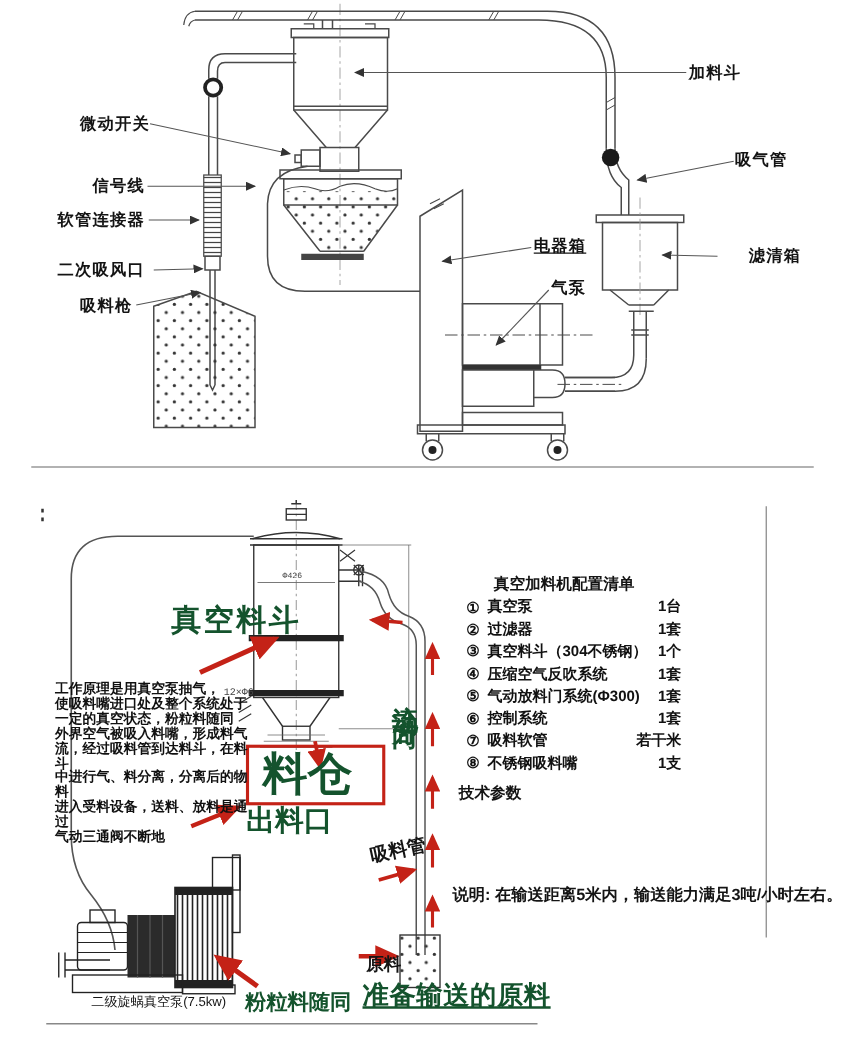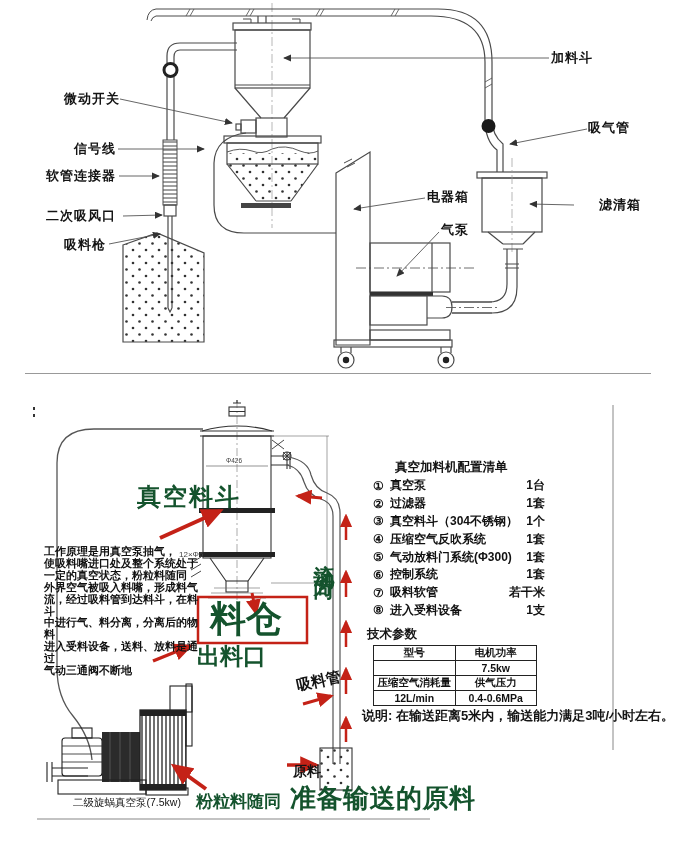--- a/index.html
+++ b/index.html
@@ -14,21 +14,21 @@
   .vertical{writing-mode:vertical-rl;letter-spacing:5px;}
   .cfg{position:absolute;left:373px;top:477px;width:172px;font-size:12px;font-weight:bold;}
   .cfg-row{display:flex;height:17.8px;align-items:center;}
   .cfg-no{width:17px;}
   .cfg-nm{flex:1;}
   .cfg-qty{text-align:left;}
   .tech-table{position:absolute;left:373px;top:645px;width:164px;border-collapse:collapse;
               font-size:10.5px;font-weight:bold;color:#111;}
   .tech-table td{border:1px solid #222;height:14px;text-align:center;padding:0;}
   .note{position:absolute;left:362px;top:709px;font-size:13px;font-weight:bold;}
-  .dim{position:absolute;font-size:8px;color:#444;font-weight:normal;}
+  .dim{position:absolute;font-size:8px;color:#444;font-weight:normal;font-family:Liberation Mono, monospace;}
 </style>
 </head>
 <body>
 
 <div class="canvas">
 
 <svg width="685" height="842" viewBox="0 0 685 842">
   <defs>
     <pattern id="pd" width="13" height="13" patternUnits="userSpaceOnUse">
       <circle cx="3" cy="3" r="1.3" fill="#333"></circle>
@@ -210,39 +210,39 @@
   </g>
 </svg>
 
 <div class="lbl lbl-top" style="left:64px;top:92px;">微动开关</div>
 <div class="lbl lbl-top" style="left:74px;top:142px;">信号线</div>
 <div class="lbl lbl-top" style="left:46px;top:169px;">软管连接器</div>
 <div class="lbl lbl-top" style="left:46px;top:209px;">二次吸风口</div>
 <div class="lbl lbl-top" style="left:64px;top:238px;">吸料枪</div>
 <div class="lbl lbl-top" style="left:551px;top:51px;">加料斗</div>
 <div class="lbl lbl-top" style="left:588px;top:121px;">吸气管</div>
-<div class="lbl lbl-top" style="left:427px;top:190px;">电器箱</div>
+<div class="lbl lbl-top" style="left:427px;top:190px;text-decoration:underline;">电器箱</div>
 <div class="lbl lbl-top" style="left:441px;top:223px;">气泵</div>
 <div class="lbl lbl-top" style="left:576px;top:198px;margin-left:23px;">滤清箱</div>
 
 <div class="lbl big" style="left:137px;top:485px;font-size:24px;letter-spacing:2px;">真空料斗</div>
 <div class="principle">工作原理是用真空泵抽气，
 使吸料嘴进口处及整个系统处于
 一定的真空状态，粉粒料随同
 外界空气被吸入料嘴，形成料气
 流，经过吸料管到达料斗，在料斗
 中进行气、料分离，分离后的物料
 进入受料设备，送料、放料是通过
 气动三通阀不断地</div>
 <div class="lbl big" style="left:210px;top:601px;font-size:36px;">料仓</div>
 <div class="lbl big" style="left:197px;top:645px;font-size:23px;">出料口</div>
 <div class="lbl big vertical" style="left:313px;top:547px;font-size:21px;">流动方向</div>
 <div class="lbl" style="left:296px;top:673px;font-size:15px;transform:rotate(-12deg);">吸料管</div>
 <div class="lbl" style="left:293px;top:764px;font-size:14px;">原料</div>
-<div class="lbl big" style="left:290px;top:786px;font-size:26px;letter-spacing:0.5px;">准备输送的原料</div>
+<div class="lbl big" style="left:290px;top:786px;font-size:21px;letter-spacing:0.5px;text-decoration:underline;">准备输送的原料</div>
 <div class="lbl" style="left:73px;top:797px;font-size:10.5px;font-weight:normal;">二级旋蜗真空泵(7.5kw)</div>
 <div class="lbl big" style="left:196px;top:793px;font-size:17px;">粉粒料随同</div>
 <div class="dim" style="left:179px;top:550px;">12×Φ6</div>
 <div class="dim" style="left:226px;top:457px;font-size:6.5px;">Φ426</div>
 
 <div class="lbl" style="left:395px;top:461px;font-size:12.5px;">真空加料机配置清单</div>
 <div class="cfg">
   <div class="cfg-row">
         <span class="cfg-no">①</span>
         <span class="cfg-nm">真空泵</span>
@@ -273,41 +273,21 @@
         <span class="cfg-nm">控制系统</span>
         <span class="cfg-qty">1套</span>
       </div>
   <div class="cfg-row">
         <span class="cfg-no">⑦</span>
         <span class="cfg-nm">吸料软管</span>
         <span class="cfg-qty">若干米</span>
       </div>
   <div class="cfg-row">
         <span class="cfg-no">⑧</span>
-        <span class="cfg-nm">进入受料设备</span>
+        <span class="cfg-nm">不锈钢吸料嘴</span>
         <span class="cfg-qty">1支</span>
       </div>
 </div>
 
 <div class="lbl" style="left:367px;top:628px;font-size:12.5px;">技术参数</div>
-<table class="tech-table">
-  <tbody>
-        <tr>
-          <td style="width:50%;">型号</td>
-          <td>电机功率</td>
-        </tr>
-  <tr>
-          <td></td>
-          <td>7.5kw</td>
-        </tr>
-  <tr>
-          <td>压缩空气消耗量</td>
-          <td>供气压力</td>
-        </tr>
-  <tr>
-          <td>12L/min</td>
-          <td>0.4-0.6MPa</td>
-        </tr>
-</tbody>
-    </table>
 <div class="note lbl">说明: 在输送距离5米内，输送能力满足3吨/小时左右。</div>
 
 </div>
 
 </body></html>

